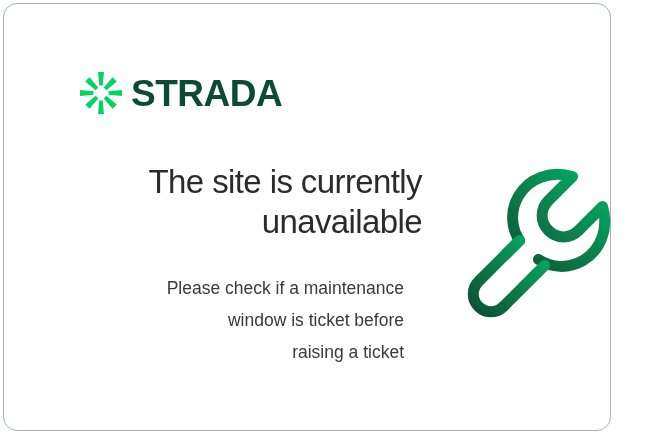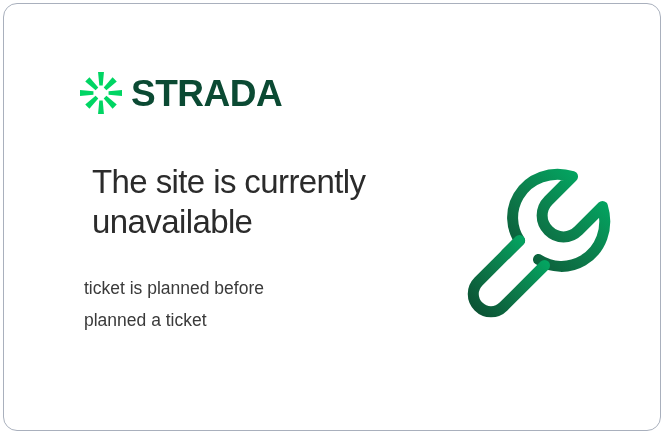--- a/index.html
+++ b/index.html
@@ -19,26 +19,27 @@
     width: 666px;
     height: 436px;
     background: #ffffff;
   }
 
   
   .card {
     position: absolute;
     left: 3px;
     top: 3px;
-    width: 658px;
+    width: 608px;
     height: 428px;
     box-sizing: border-box;
     background: #ffffff;
     border: 1.5px solid #a9b0bd;
     border-radius: 14px;
+    text-align: right;
   }
 
   
   .logo-lockup {
     position: absolute;
     left: 76px;
     top: 68px;
     display: flex;
     align-items: center;
     gap: 9px;
@@ -127,22 +128,23 @@
             </g>
           </g>
         </svg>
       </span>
       <span class="logo-wordmark">STRADA</span>
     </div>
 
     <h1 class="headline">The site is currently unavailable</h1>
 
     <p class="body-copy">
-      <span class="line">ticket is planned before</span>
-      <span class="line">planned a ticket</span>
+      <span class="line">Please check if a maintenance</span>
+      <span class="line">window is ticket before</span>
+      <span class="line">raising a ticket</span>
     </p>
 
     <div class="wrench-illustration">
       <svg viewBox="0 0 168 168" aria-hidden="true">
         <defs>
           <linearGradient id="wrenchGrad" x1="0" y1="1" x2="1" y2="0">
             <stop offset="0%" stop-color="#0b5133"></stop>
             <stop offset="45%" stop-color="#0d7a4a"></stop>
             <stop offset="100%" stop-color="#00b268"></stop>
           </linearGradient>

